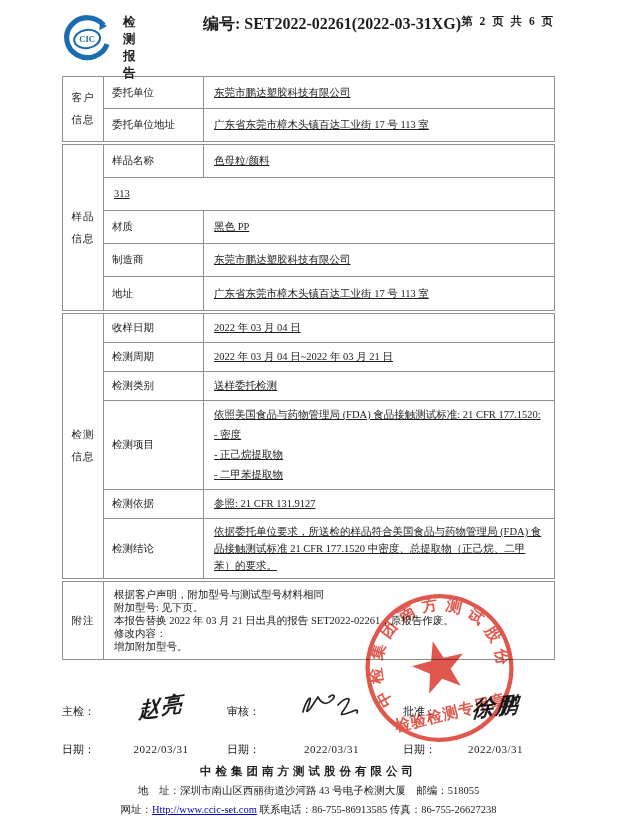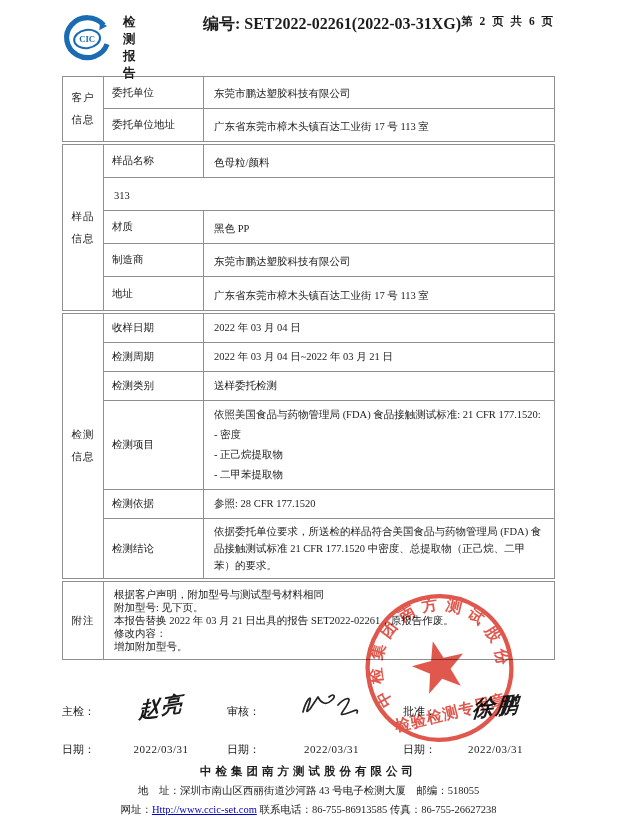--- a/index.html
+++ b/index.html
@@ -28,22 +28,22 @@
     text-align:center; white-space:pre-line; line-height:22px; letter-spacing:1px;
   }
   .rows { flex:1 1 auto; display:flex; flex-direction:column; min-width:0; }
   .row { display:flex; border-bottom:1px solid #8f8f8f; }
   .row:last-child { border-bottom:none; }
   .cl {
     width:100px; flex:0 0 auto; border-right:1px solid #8f8f8f;
     display:flex; align-items:center; padding:4px 8px; white-space:nowrap;
   }
   .cv {
-    flex:1 1 auto; display:flex; align-items:flex-end; padding:4px 10px;
-    white-space:pre-line; line-height:20px; min-width:0;
+    flex:1 1 auto; display:flex; align-items:center; padding:4px 10px;
+    white-space:pre-line; line-height:20px; min-width:0;text-decoration:underline;
   }
   .h32 { min-height:32px; } .h33 { min-height:33px; } .h26 { min-height:26px; }
   .lh17 .cv-text{ line-height:17px; }
   .note-cell { flex:1 1 auto; padding:6px 10px; white-space:pre-line; line-height:13px; }
 
   
   .signs { display:flex; width:493px; margin-top:32px;justify-content:flex-end; }
   .scol { display:flex; flex-direction:column; }
   .scol1 { width:165px; } .scol2 { width:176px; } .scol3 { width:152px; }
   .srow { display:flex; align-items:center; height:38px; font-size:11px; }
@@ -152,21 +152,21 @@
         </div>
         <div class="row" style="min-height:89px;">
           <div class="cl">检测项目</div>
           <div class="cv"><span class="cv-text">依照美国食品与药物管理局 (FDA) 食品接触测试标准: 21 CFR 177.1520:
 - 密度
 - 正己烷提取物
 - 二甲苯提取物</span></div>
         </div>
         <div class="row h26">
           <div class="cl">检测依据</div>
-          <div class="cv"><span class="cv-text">参照: 28 CFR 177.1520</span></div>
+          <div class="cv"><span class="cv-text">参照: 21 CFR 131.9127</span></div>
         </div>
         <div class="row lh17" style="min-height:50px;">
           <div class="cl">检测结论</div>
           <div class="cv"><span class="cv-text">依据委托单位要求，所送检的样品符合美国食品与药物管理局 (FDA) 食品接触测试标准 21 CFR 177.1520 中密度、总提取物（正己烷、二甲苯）的要求。</span></div>
         </div>
       </div>
     </div>
 
     <div class="section">
       <div class="glabel">附注</div>

